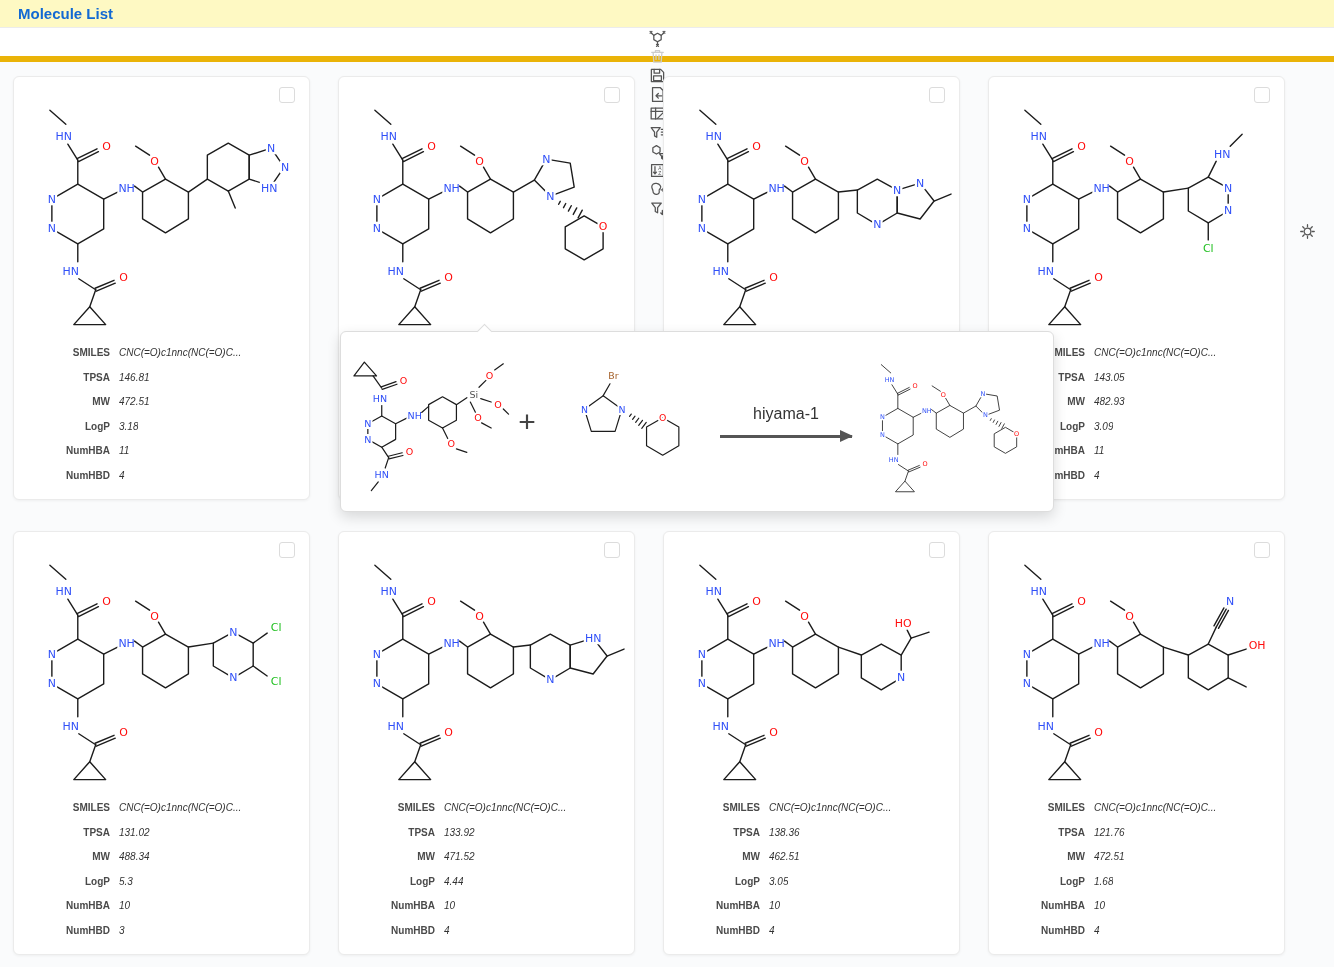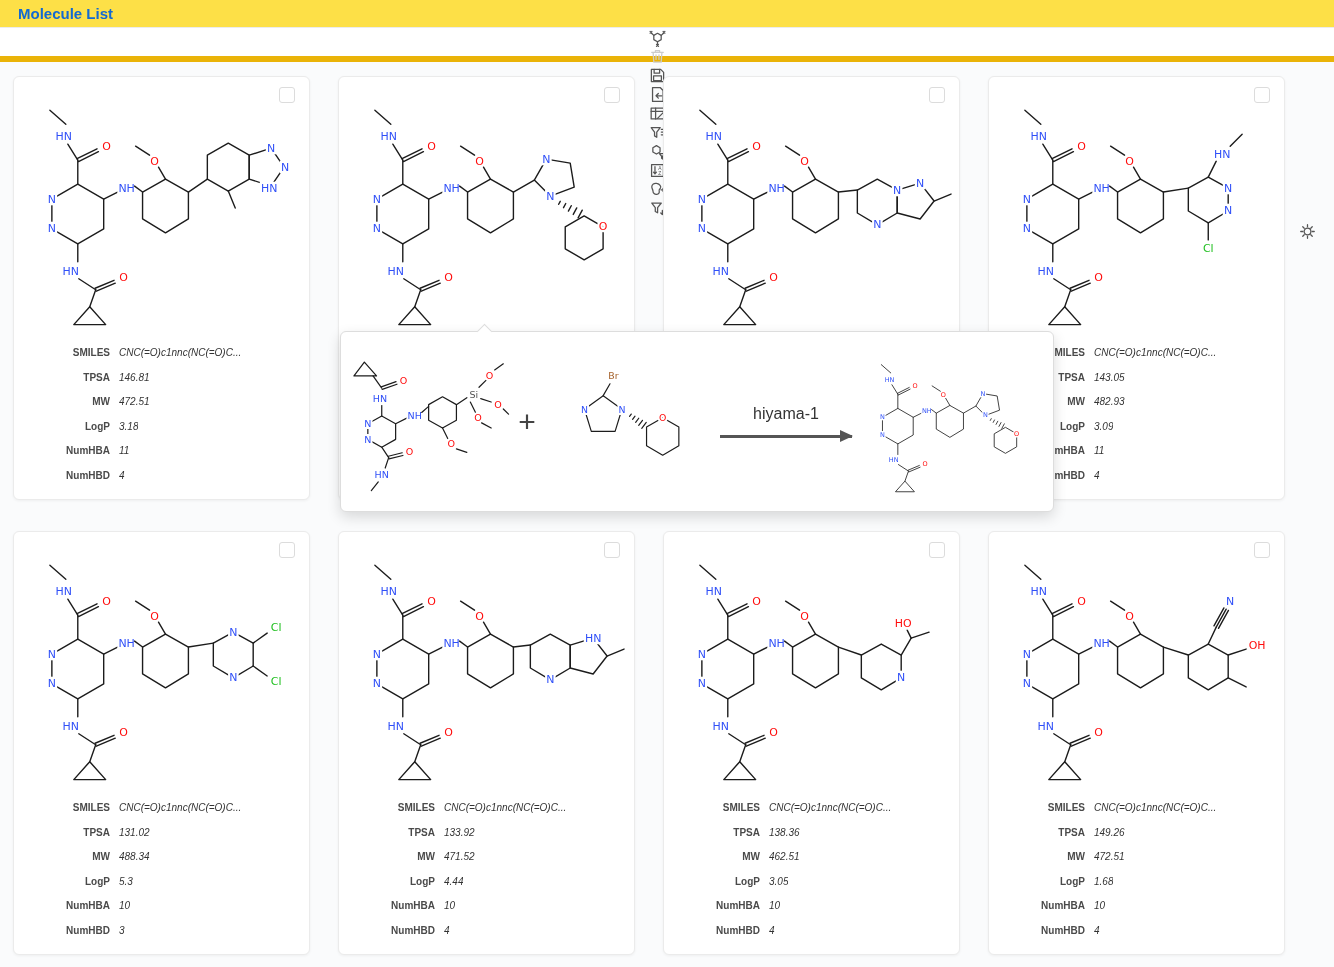--- a/index.html
+++ b/index.html
@@ -4,21 +4,21 @@
 <style>
   * { box-sizing: border-box; }
   html,body { margin:0; padding:0; }
   body {
     width:1334px; height:967px; overflow:hidden; position:relative;
     font-family:"Liberation Sans","DejaVu Sans",sans-serif;
     background:#fafbfc; color:#333;
   }
   
   .titlebar{height:28px;display:flex;align-items:center;padding-left:18px;
-    background:#fde047;border-bottom:1px solid #ececec;}
+    background:#fef9c3;border-bottom:1px solid #ececec;}
   .titlebar .title{font-size:15px;font-weight:700;color:#1269d3;}
   
   .toolbar{height:34px;display:flex;align-items:center;background:#fff;
     border-bottom:6px solid #eab308;padding:0 14px 12px 8px;flex-direction:column;}
   .tbtn{width:26px;height:26px;display:flex;align-items:center;justify-content:center;
     background:none;border:none;padding:0;margin-right:13px;cursor:pointer;}
   .tbtn svg{width:19px;height:19px;stroke:#555;fill:none;stroke-width:1.2;stroke-linecap:round;stroke-linejoin:round;}
   .tbtn.disabled svg{stroke:#ccc;}
   .tdiv{width:1px;height:18px;background:#ddd;margin:0 14px 0 3px;}
   .toolbar-right{margin-left:auto;display:flex;align-items:center;gap:13px;}
@@ -643,21 +643,21 @@
         <text x="269" y="108" text-anchor="middle" dominant-baseline="central" font-size="11" font-family="DejaVu Sans, sans-serif" fill="#ff0d0d" stroke="#ffffff" stroke-width="4.5" paint-order="stroke">OH</text>
         <line x1="240" y1="141" x2="258" y2="150" stroke="#1c1c1c" stroke-width="1.4" stroke-linecap="round"></line>
       </svg>
     <div class="props">
         <div class="prow">
           <span class="plab">SMILES</span>
           <span class="pval">CNC(=O)c1nnc(NC(=O)C...</span>
         </div>
         <div class="prow">
           <span class="plab">TPSA</span>
-          <span class="pval">149.26</span>
+          <span class="pval">121.76</span>
         </div>
         <div class="prow">
           <span class="plab">MW</span>
           <span class="pval">472.51</span>
         </div>
         <div class="prow">
           <span class="plab">LogP</span>
           <span class="pval">1.68</span>
         </div>
         <div class="prow">

